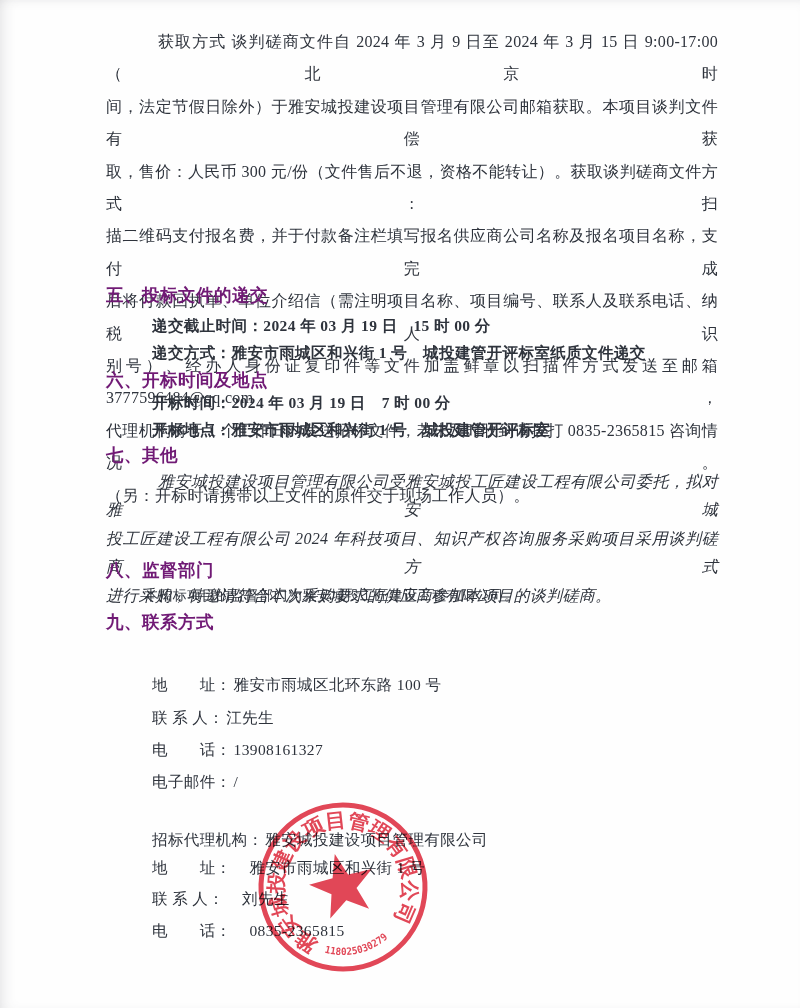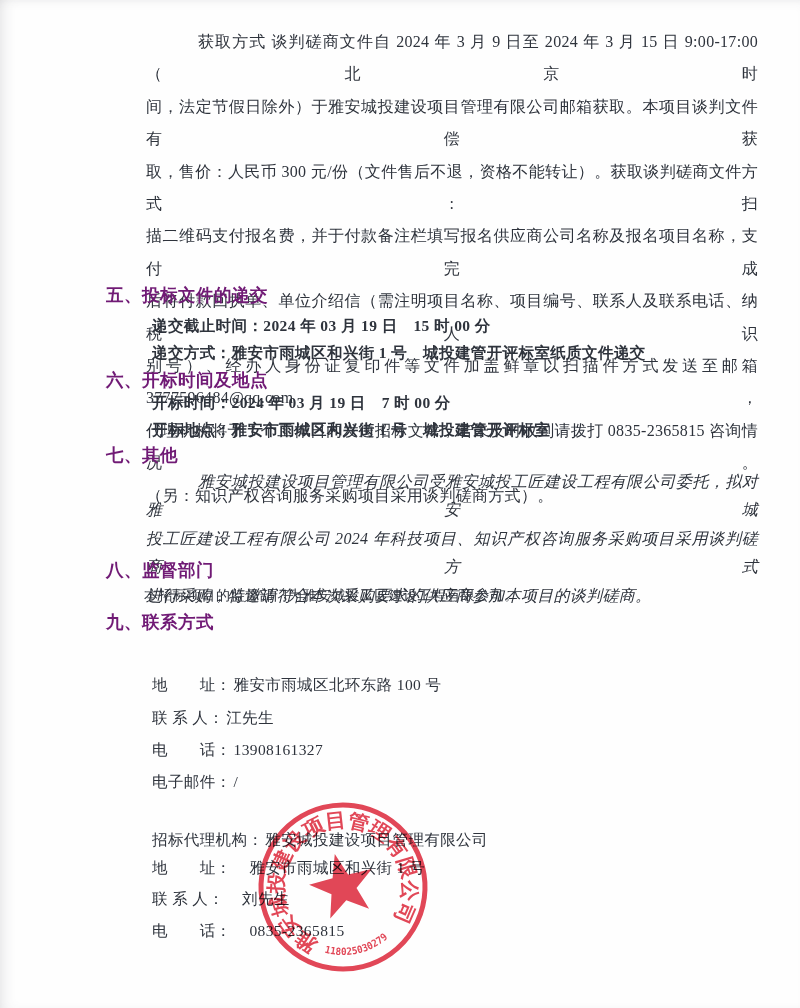--- a/index.html
+++ b/index.html
@@ -22,21 +22,20 @@
     position: absolute;
     inset: 0;
     pointer-events: none;
     box-shadow: inset 10px 0 16px -10px rgba(60,60,70,.18),
                 inset 0 8px 14px -10px rgba(60,60,70,.10);
   }
   .col {
     position: absolute;
     left: 106px;
     width: 612px;
-    margin-left: 40px;
   }
   .intro {
     top: 26px;
     font-size: 16px;
     line-height: 32.4px;
     letter-spacing: .3px;
   }
   .line.jl { text-align: justify; text-align-last: justify; }
   .line.indent { text-indent: 52px; }
   h2.sec {
@@ -101,21 +100,21 @@
 <div class="page">
 
   <div class="col intro">
     <div class="line indent jl">获取方式 谈判磋商文件自 2024 年 3 月 9 日至 2024 年 3 月 15 日 9:00-17:00（北京时</div>
     <div class="line jl">间，法定节假日除外）于雅安城投建设项目管理有限公司邮箱获取。本项目谈判文件有偿获</div>
     <div class="line jl">取，售价：人民币 300 元/份（文件售后不退，资格不能转让）。获取谈判磋商文件方式:扫</div>
     <div class="line jl">描二维码支付报名费，并于付款备注栏填写报名供应商公司名称及报名项目名称，支付完成</div>
     <div class="line jl">后将付款回执单、单位介绍信（需注明项目名称、项目编号、联系人及联系电话、纳税人识</div>
     <div class="line jl">别号）、经办人身份证复印件等文件加盖鲜章以扫描件方式发送至邮箱 3777596484@qq.com，</div>
     <div class="line jl">代理机构将于 1 个工作日内发送招标文件，若未及时收到请拨打 0835-2365815 咨询情况。</div>
-    <div class="line">（另：知识产权咨询服务采购项目采用谈判磋商方式）。</div>
+    <div class="line">（另：开标时请携带以上文件的原件交于现场工作人员）。</div>
   </div>
 
   <h2 class="sec" style="top:283px">五、投标文件的递交</h2>
   <div class="sub" style="top:316px">递交截止时间：2024 年 03 月 19 日　15 时 00 分</div>
   <div class="sub" style="top:343px">递交方式：雅安市雨城区和兴街 1 号　城投建管开评标室纸质文件递交</div>
 
   <h2 class="sec" style="top:368px">六、开标时间及地点</h2>
   <div class="sub" style="top:393px">开标时间：2024 年 03 月 19 日　7 时 00 分</div>
   <div class="sub" style="top:420px">开标地点：雅安市雨城区和兴街 1 号　城投建管开评标室</div>
 

